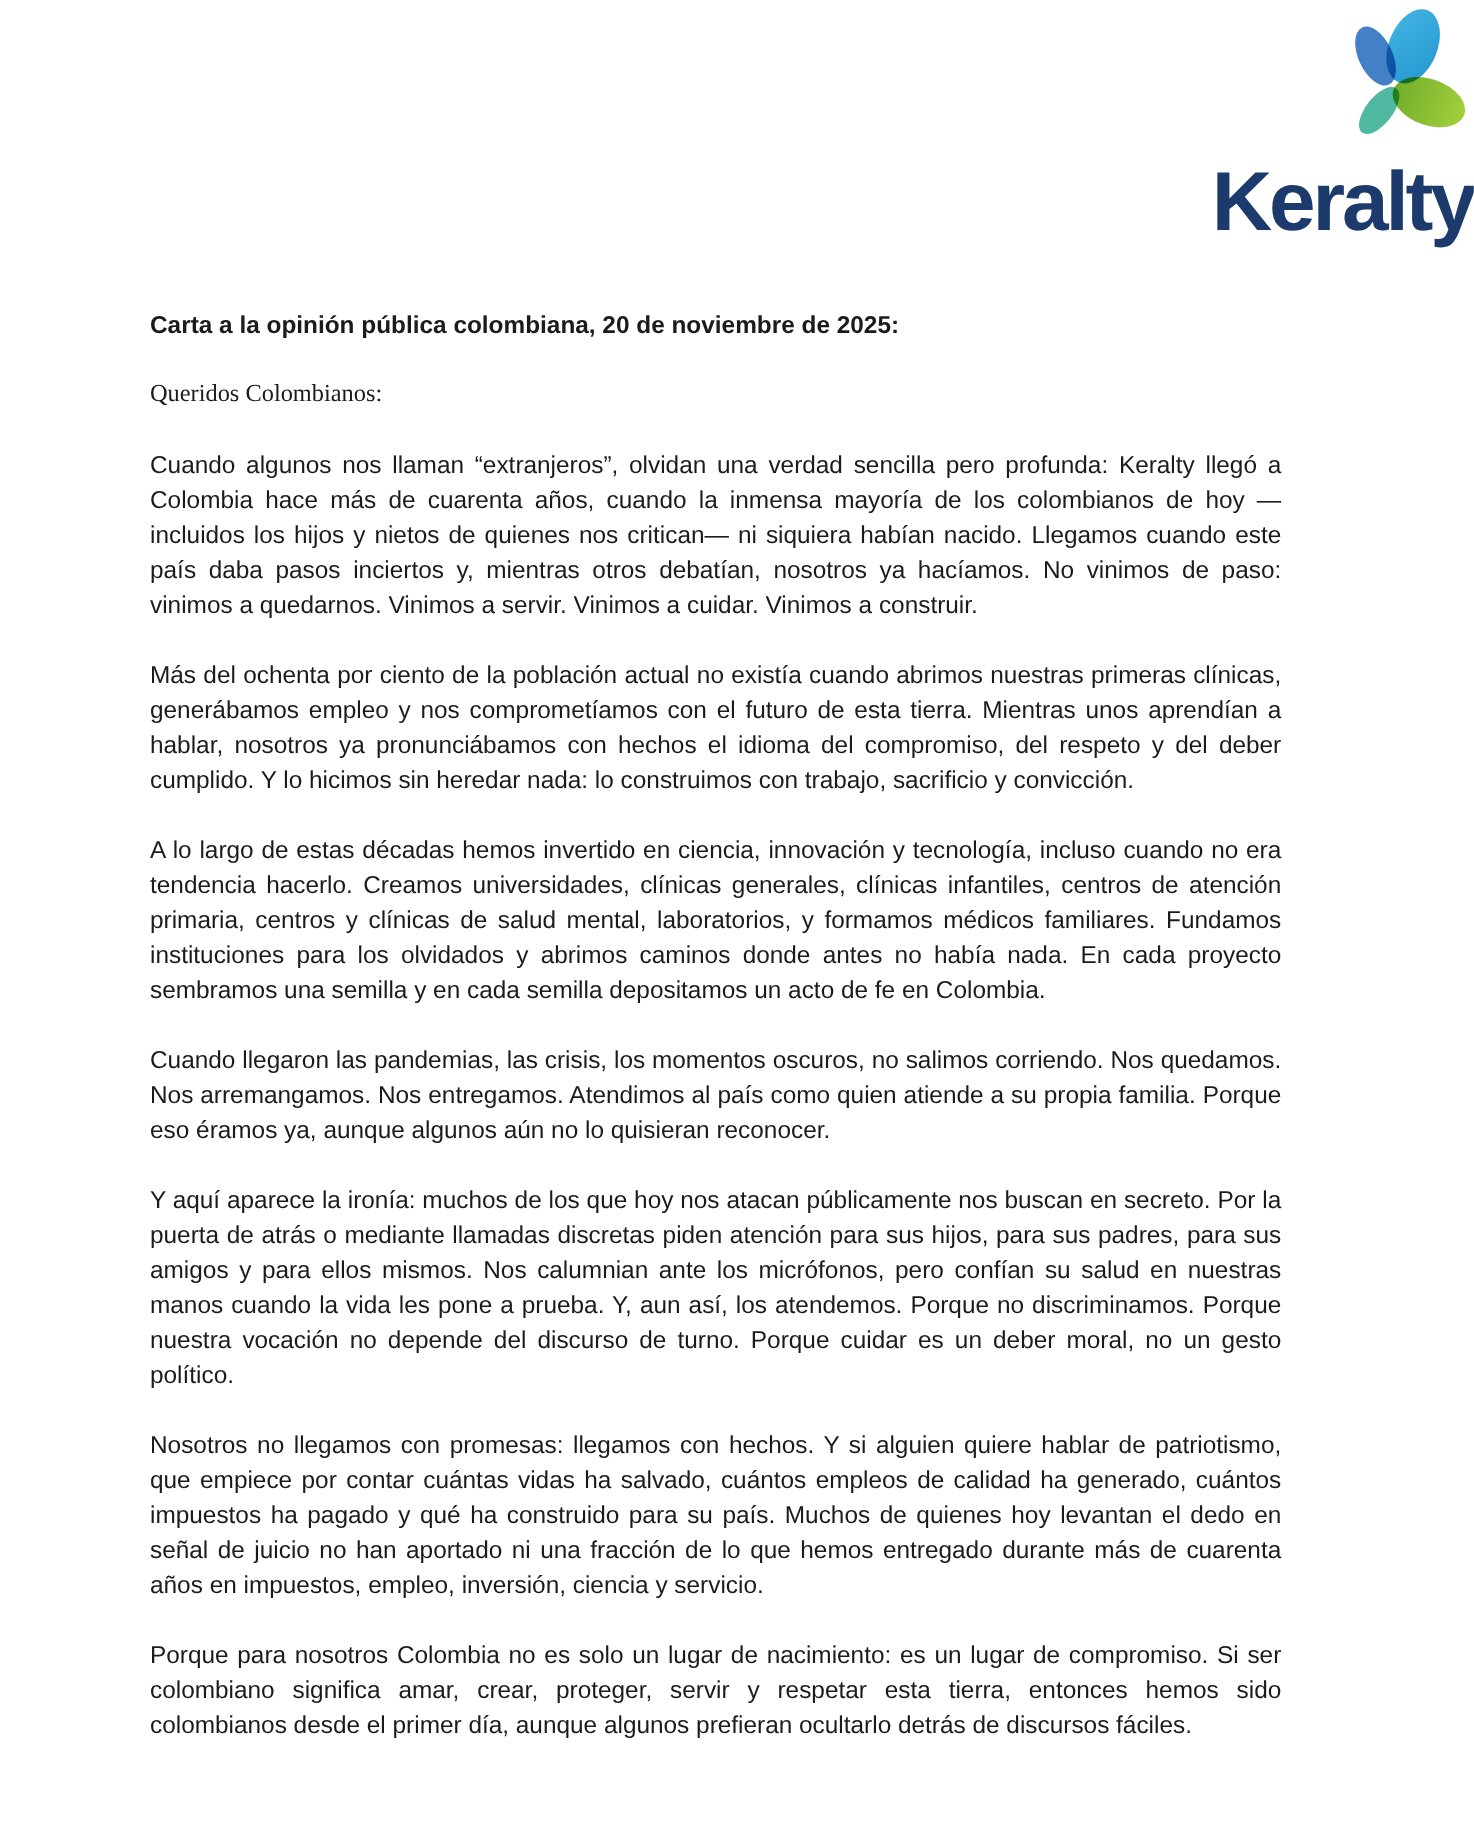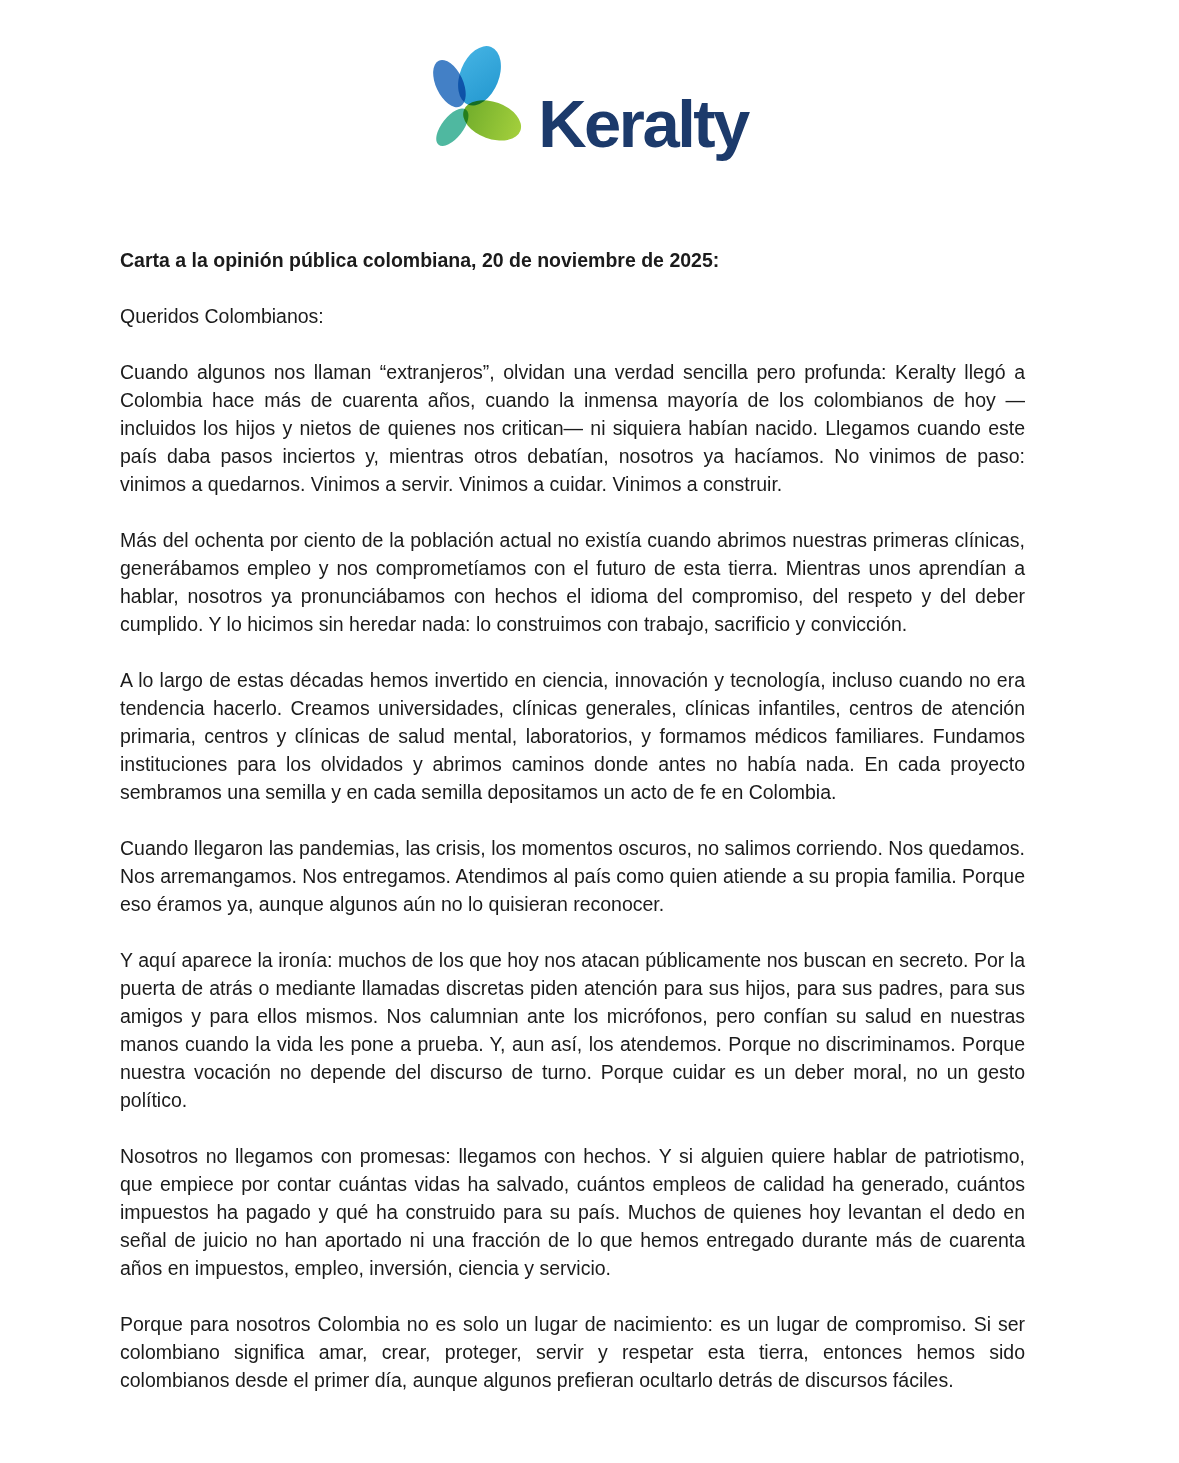--- a/index.html
+++ b/index.html
@@ -15,20 +15,21 @@
   .page { width: 1179px; height: 1463px; position: relative; }
 
   
   .logo-row {
     padding-top: 44px;
     display: flex;
     justify-content: center;
     align-items: flex-end;
     gap: 10px;
     height: 160px;
+    flex-direction: column;
   }
   .logo-mark { display: inline-block; width: 97px; height: 116px; }
   .logo-mark svg { display: block; width: 100%; height: 100%; }
   .petal { mix-blend-mode: multiply; }
   .logo-word {
     font-family: "Liberation Sans", sans-serif;
     font-weight: bold;
     font-size: 67px;
     letter-spacing: -2.5px;
     line-height: 0.95;
@@ -42,21 +43,21 @@
     margin-left: 120px;
     padding-top: 86px;
   }
   .content p {
     margin: 0 0 28px 0;
     font-size: 19.5px;
     line-height: 28px;
     text-align: justify;
   }
   .letter-title { font-weight: bold; text-align: left !important; }
-  .salutation  { text-align: left; }
+  .salutation  { text-align: left; font-family: Liberation Serif, serif; }
 </style>
 </head>
 <body>
 
 <div class="page">
 
   <header class="logo-row">
     <span class="logo-mark">
       <svg viewBox="0 0 100 118" xmlns="http://www.w3.org/2000/svg">
         <defs>

